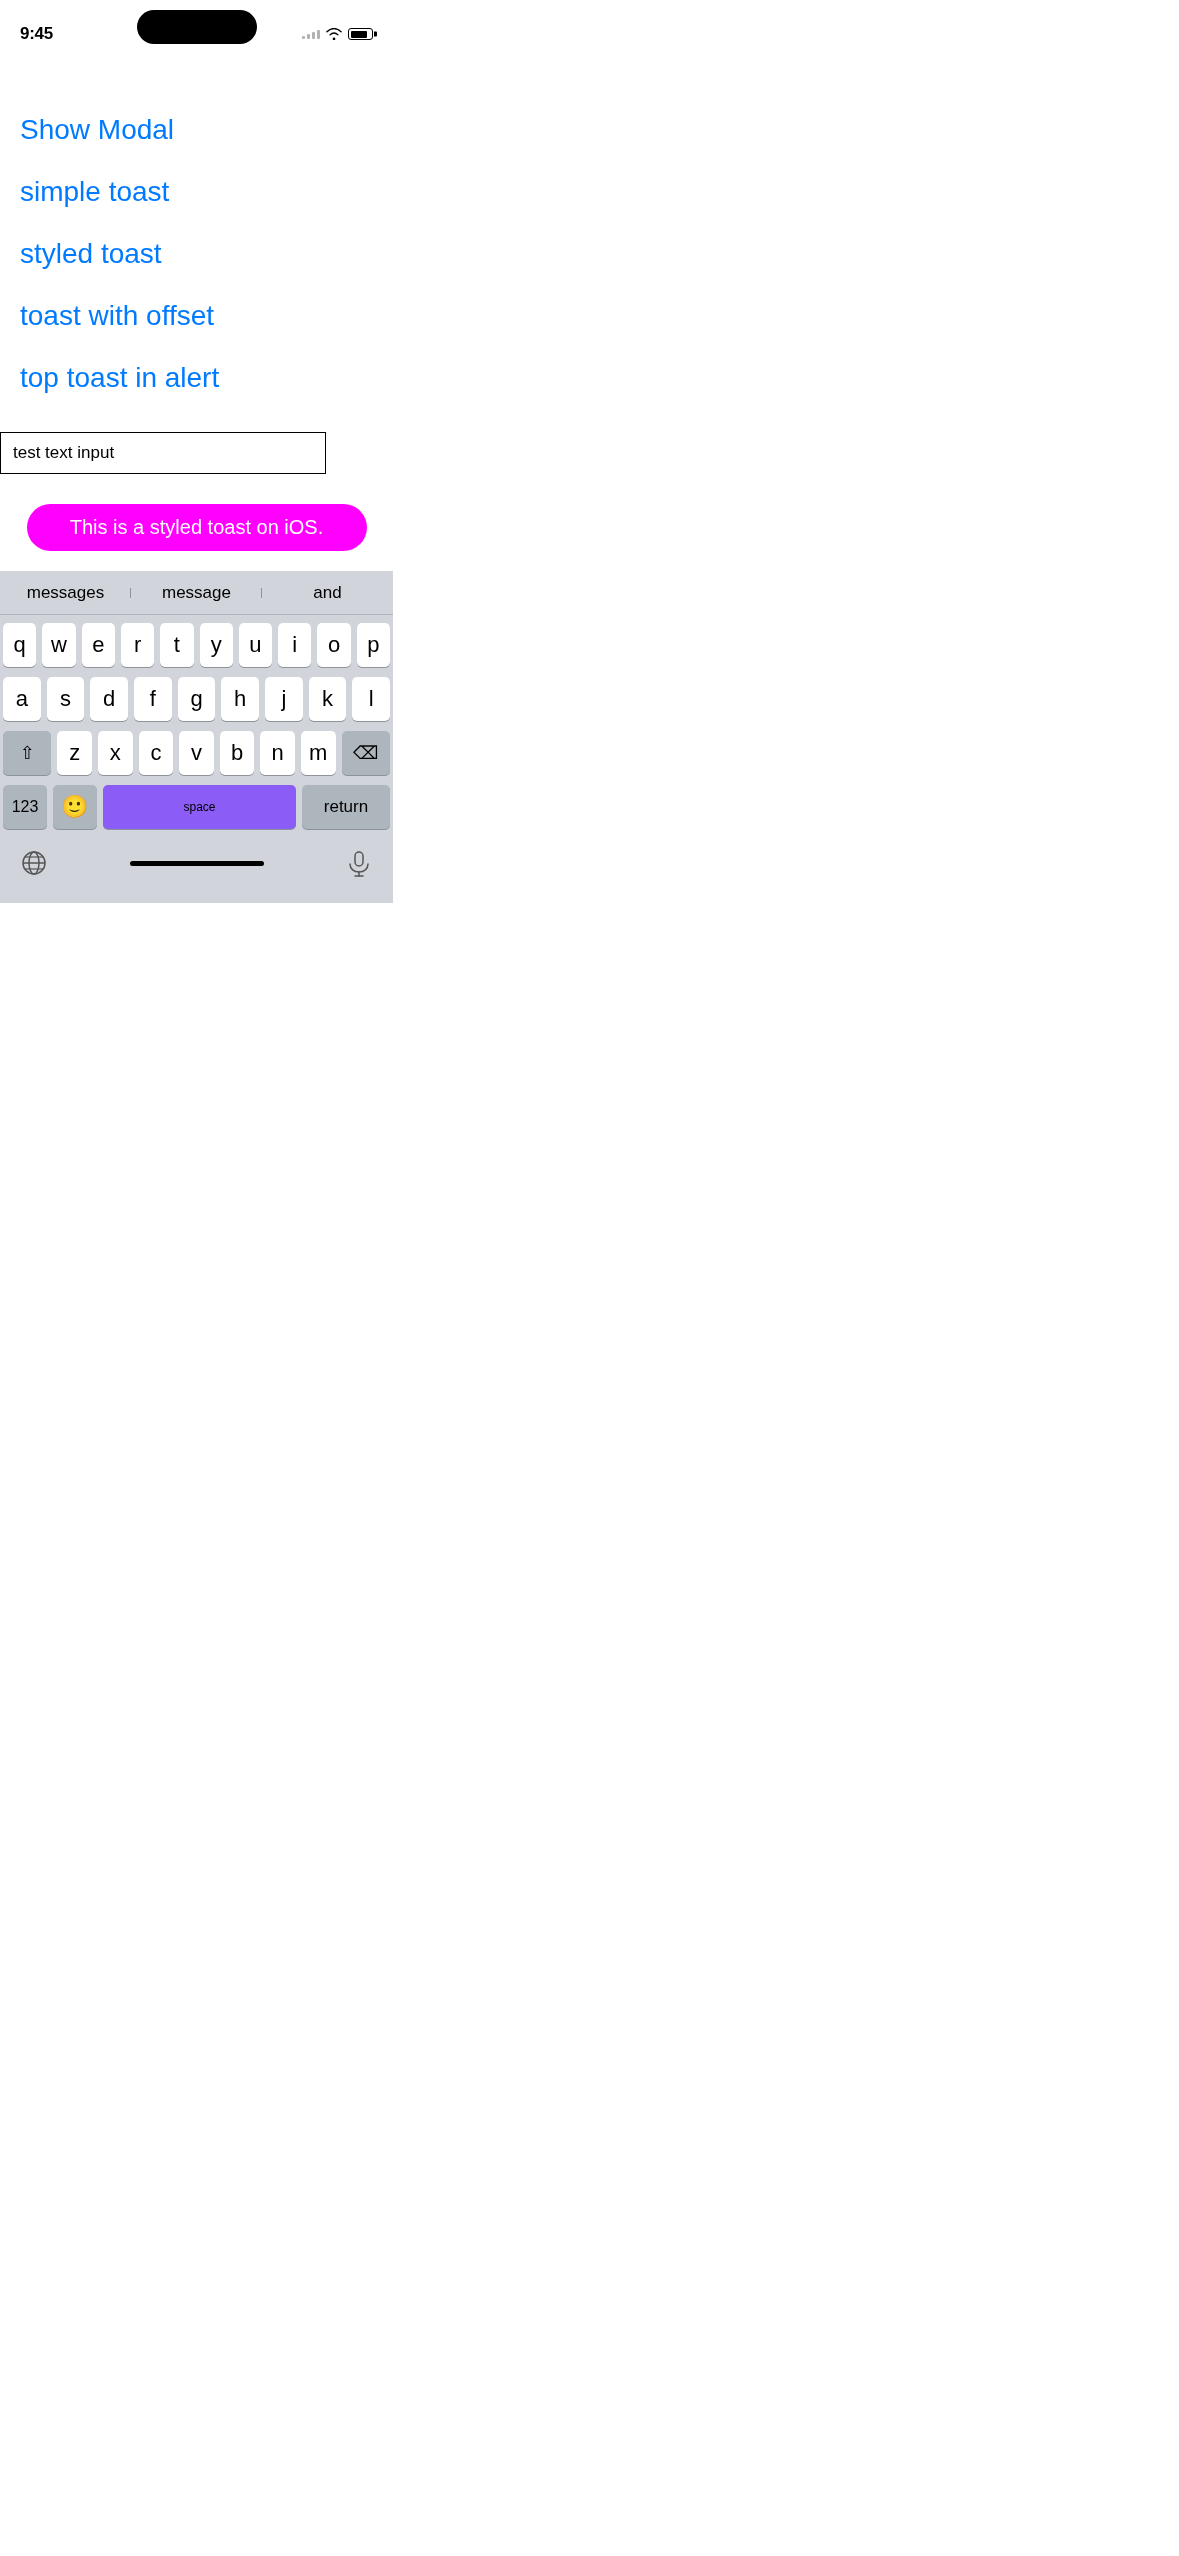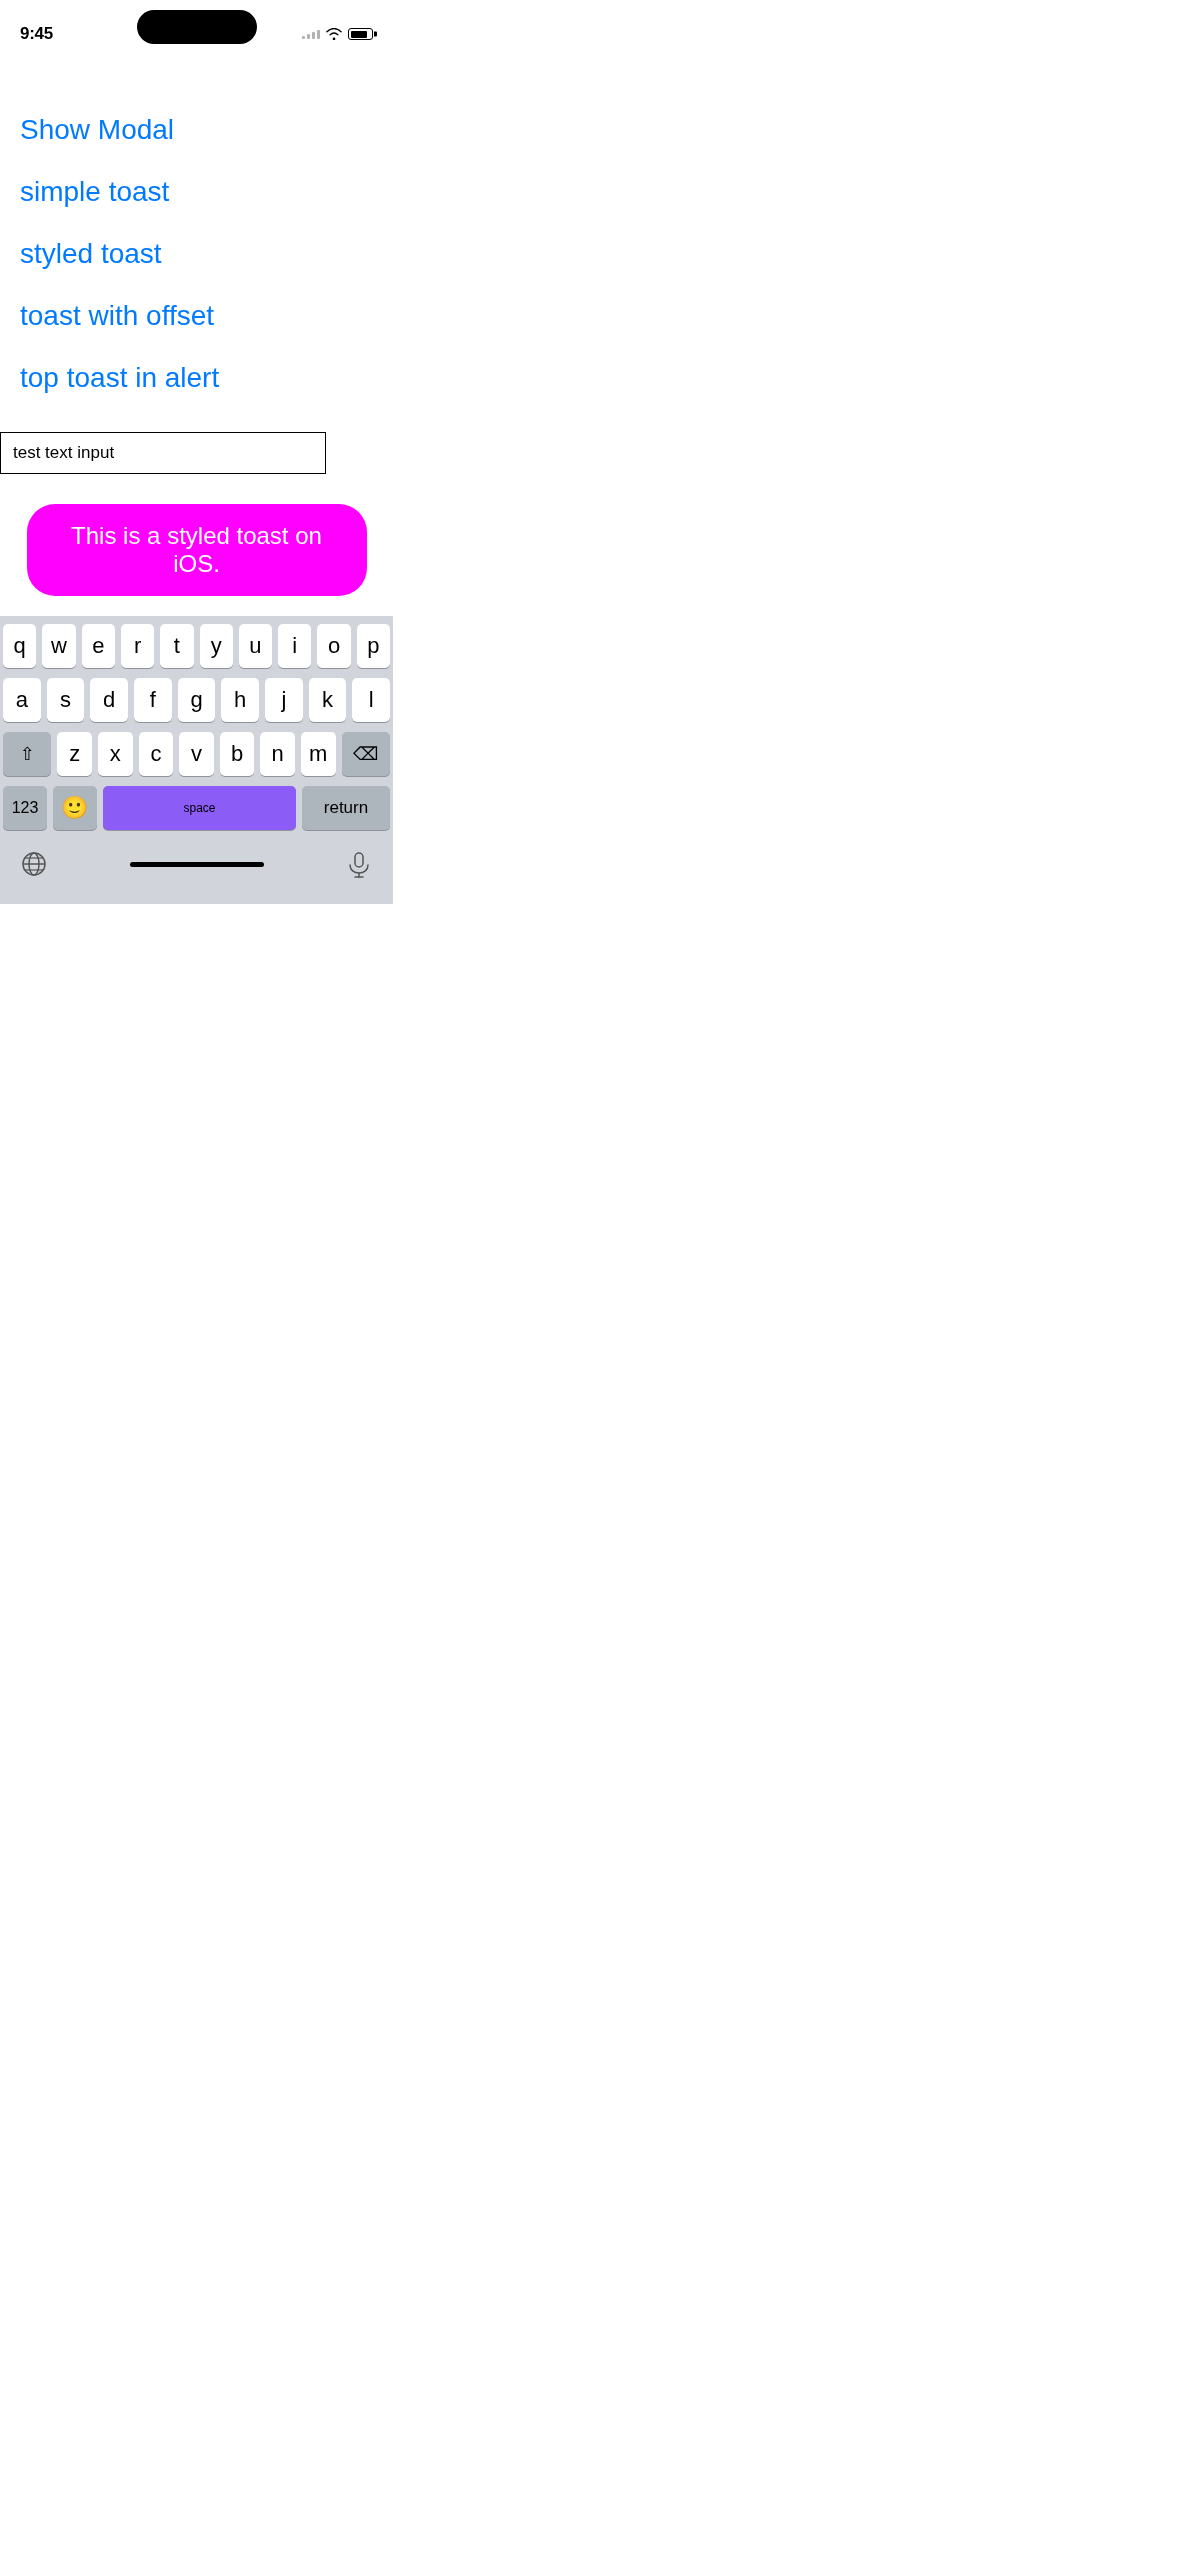--- a/index.html
+++ b/index.html
@@ -136,22 +136,22 @@
       font-size: 17px;
       font-family: inherit;
       color: #000;
       outline: none;
     }
 
     .toast {
       background: #FF00FF;
       color: #fff;
       border-radius: 28px;
-      padding: 18px 32px;
-      font-size: 24px;
+      padding: 12px 32px;
+      font-size: 20px;
       font-weight: 400;
       text-align: center;
       max-width: 340px;
       width: 340px;
     }
 
     
     .keyboard-area {
       width: 100%;
       background: #d1d5db;
@@ -380,20 +380,25 @@
   <div class="content-spacer"></div>
 
   <div class="toast-area">
     <div class="toast" style="background: rgb(255, 0, 255);">This is a styled toast on iOS.</div>
   </div>
 
 </div>
 
 <div class="keyboard-area">
 
+  <div class="predictive-bar">
+    <div class="predictive-item">messages</div>
+    <div class="predictive-item">message</div>
+    <div class="predictive-item">and</div>
+  </div>
 
   <div class="keyboard-rows">
 
     <div class="key-row">
       <button class="key">q</button>
       <button class="key">w</button>
       <button class="key">e</button>
       <button class="key">r</button>
       <button class="key">t</button>
       <button class="key">y</button>

